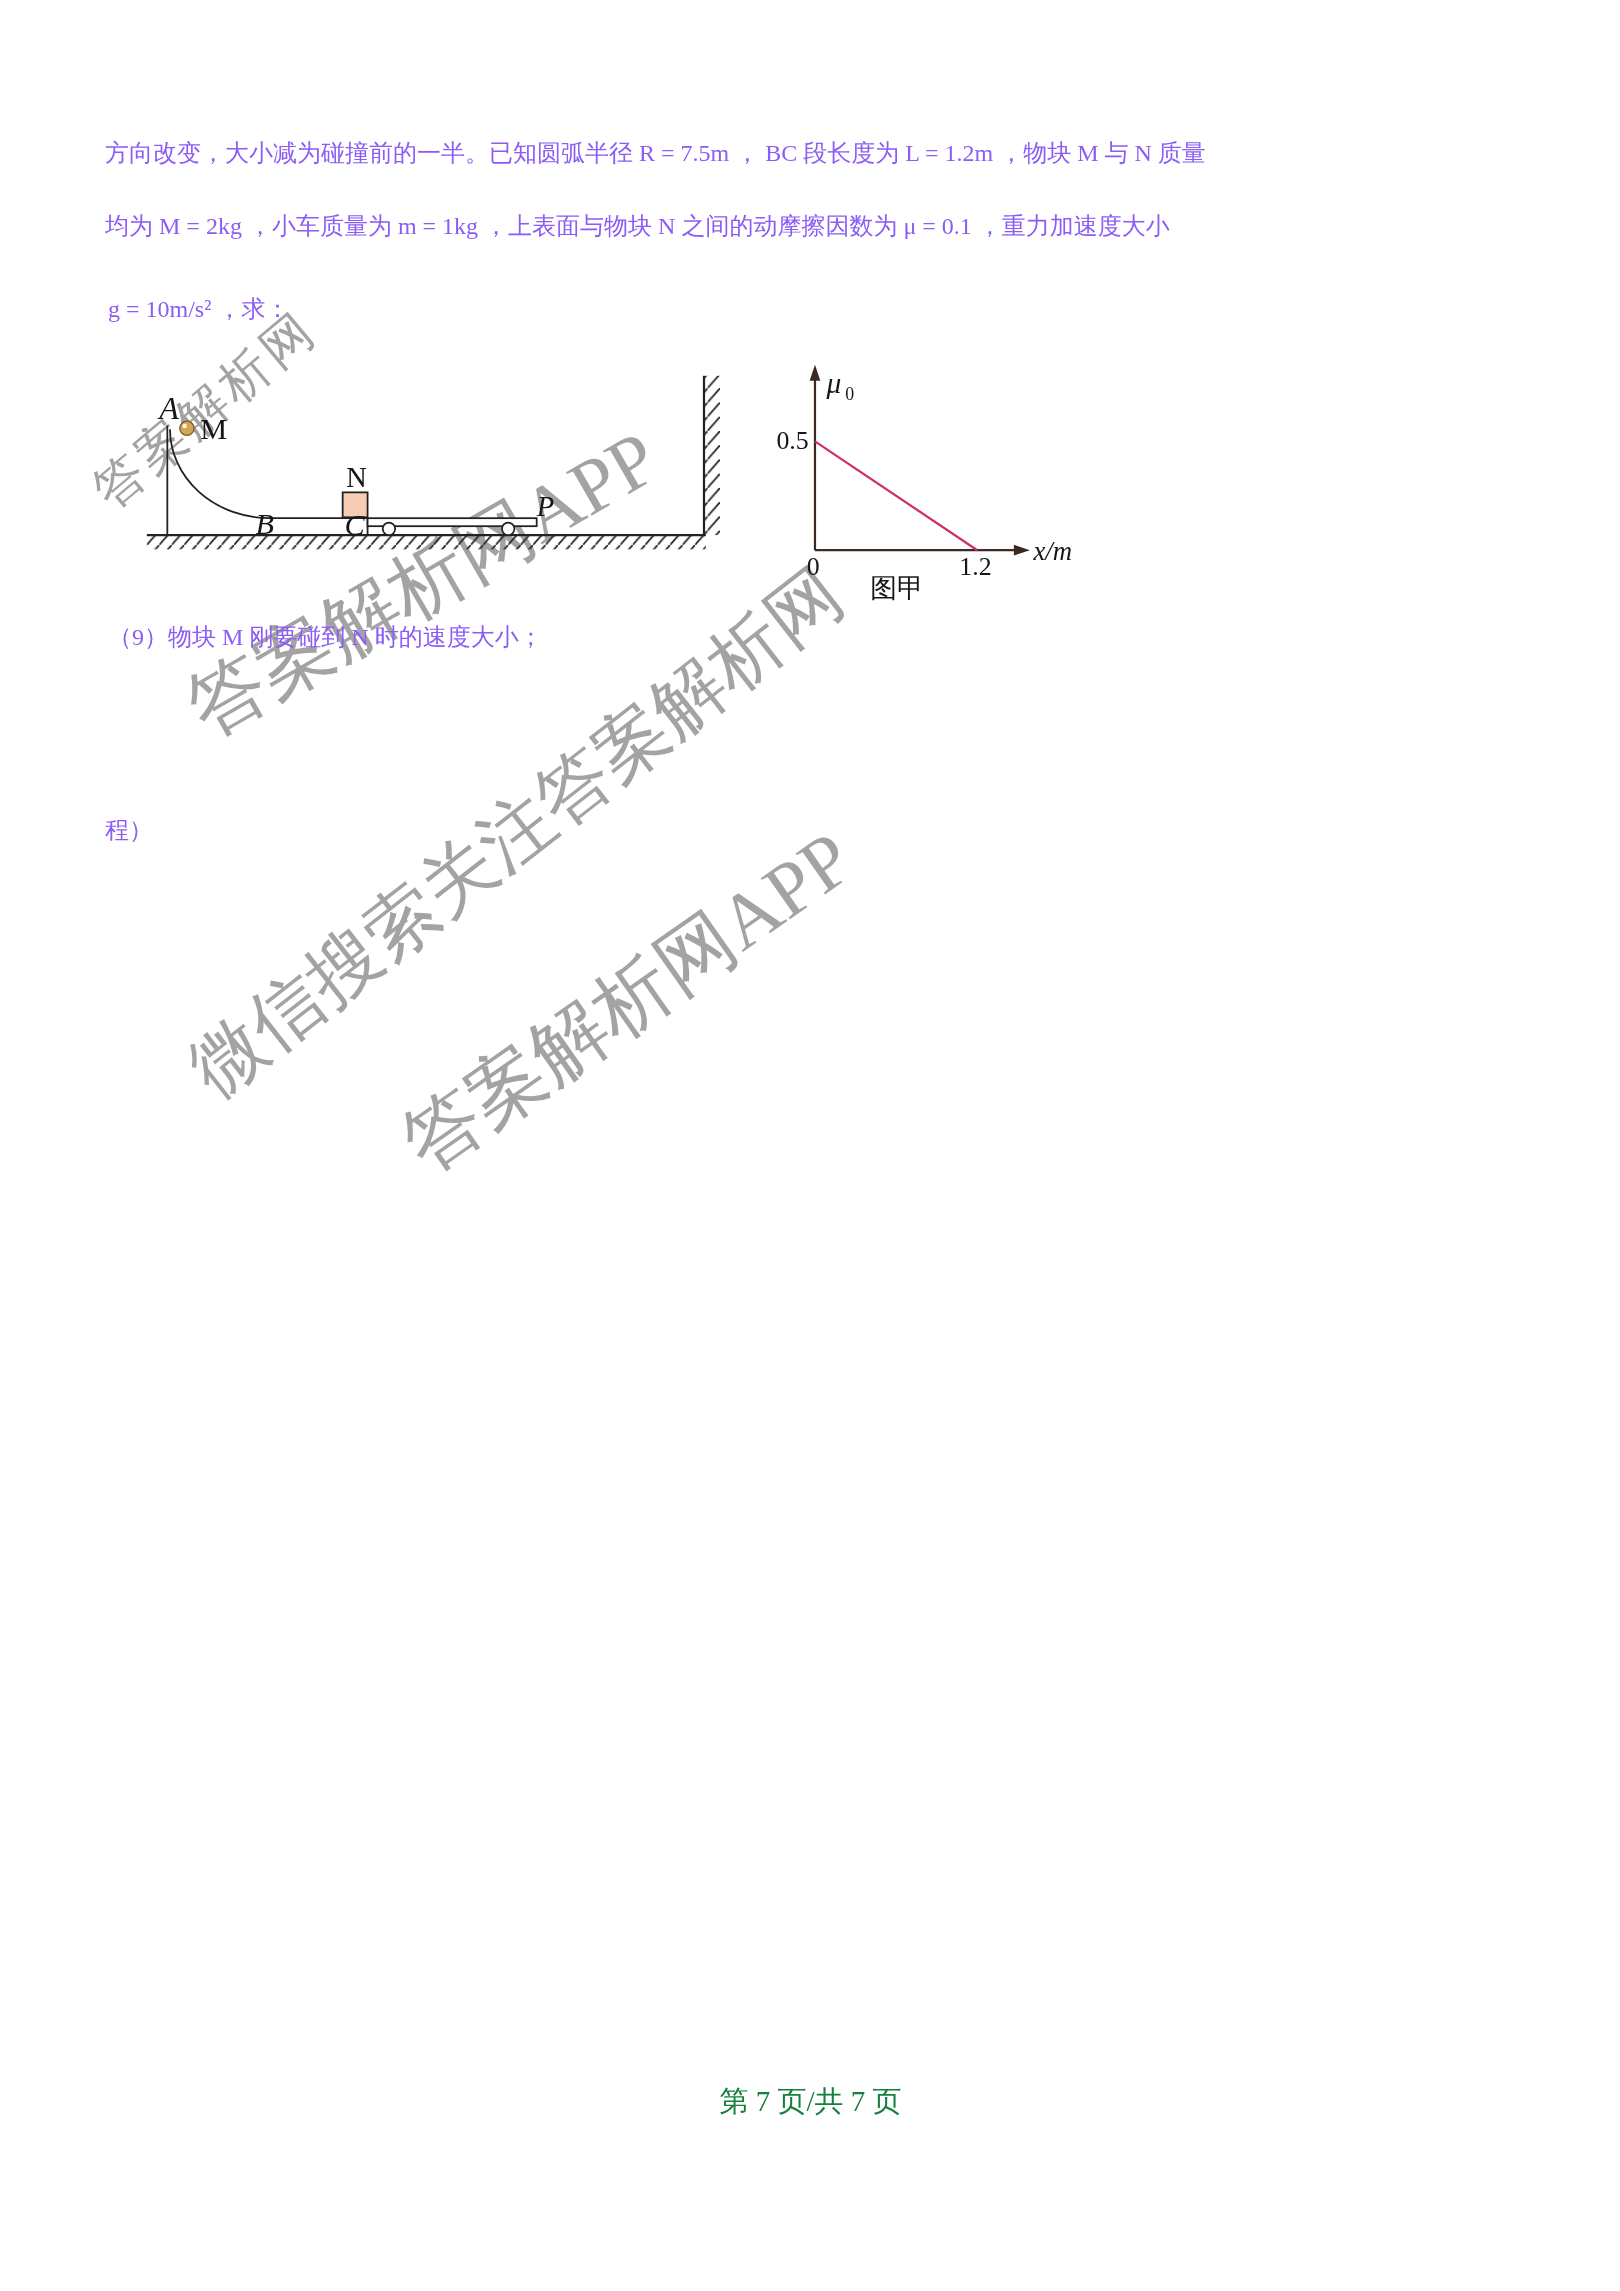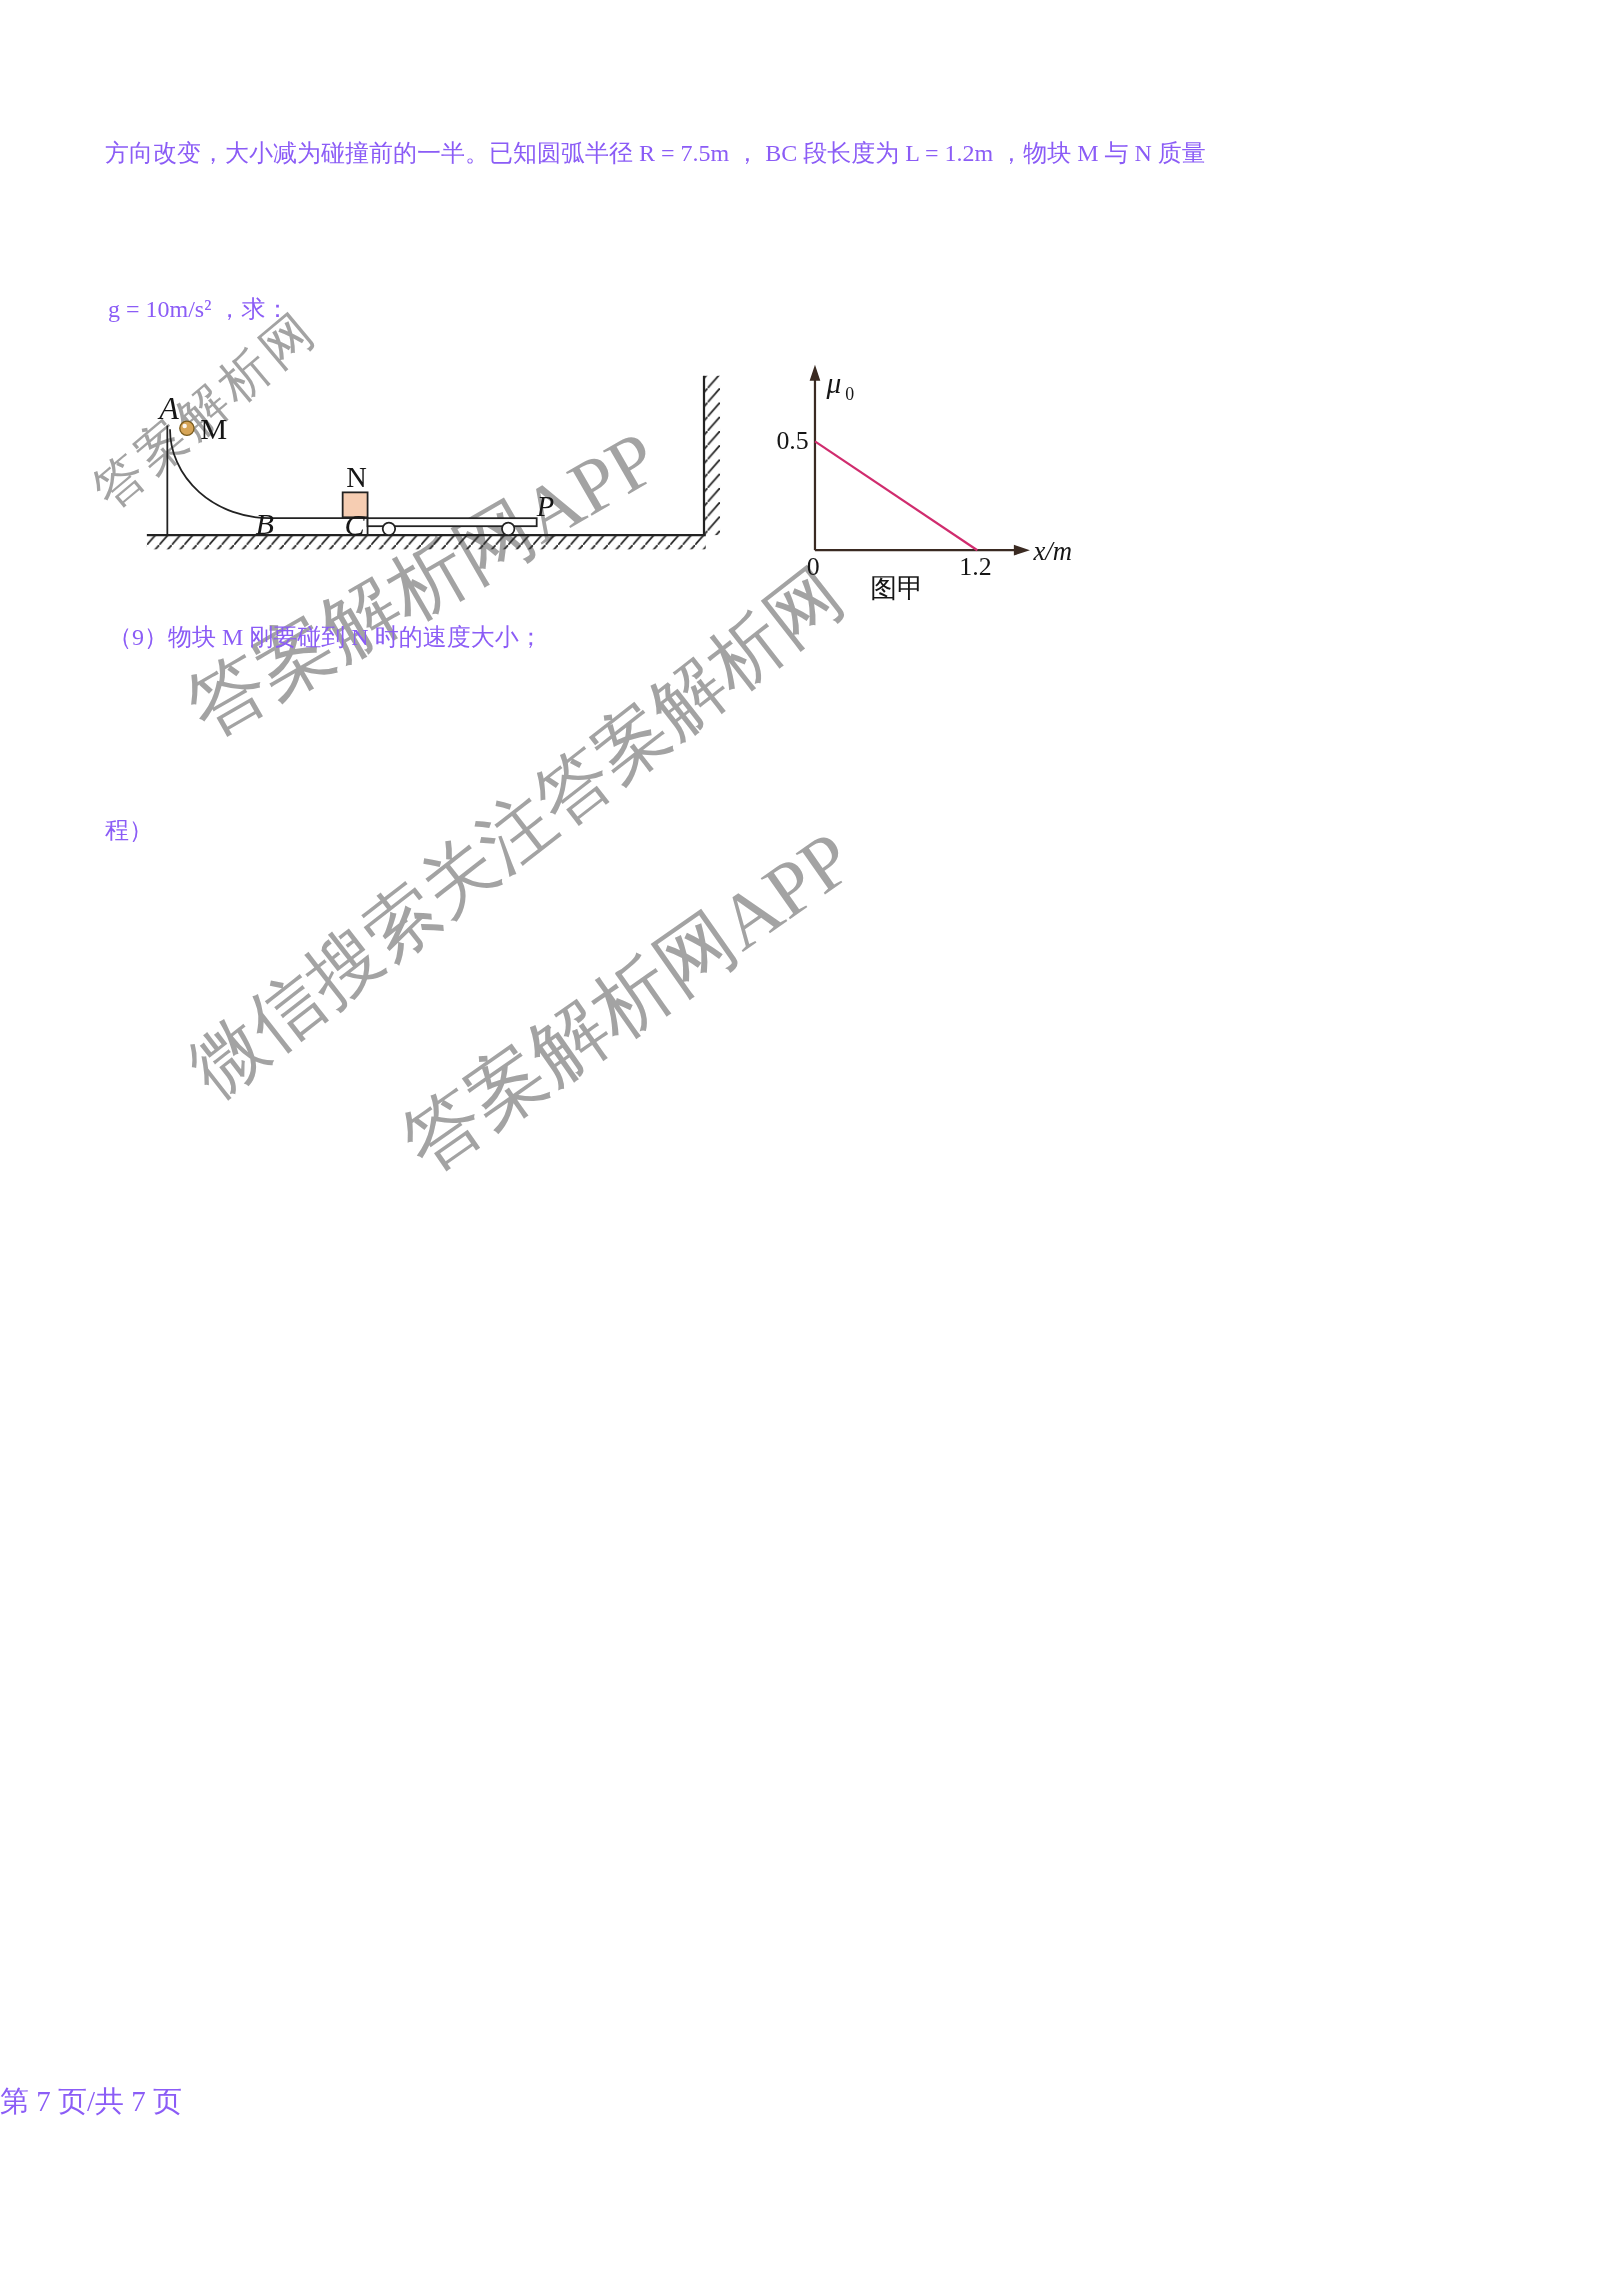--- a/index.html
+++ b/index.html
@@ -8,35 +8,36 @@
     font-family:"Liberation Serif","DejaVu Serif",serif;color:#141414;
     overflow:hidden;
   }
   .content{position:absolute;inset:0;z-index:1;}
   .tline{position:absolute;font-size:24px;line-height:1.3;white-space:nowrap;color:#8b5cf6;margin-left:16px;}
   .watermark{
     position:absolute;z-index:0;color:#949494;opacity:.85;white-space:nowrap;
     font-family:"Liberation Serif","DejaVu Serif",serif;
     transform-origin:center center;pointer-events:none;
   }
-  .footer{position:absolute;left:0;right:0;top:2082px;font-size:29px;color:#8b5cf6;}
+  .footer{position:absolute;left:0;right:0;top:2082px;text-align:center;font-size:29px;color:#15803d;}
   svg text{font-family:"Liberation Serif","DejaVu Serif",serif;fill:#161616;}
   .lbl-it{font-style:italic;}
 </style>
 </head>
 <body>
 
 <div class="watermark" style="left:205px;top:410px;font-size:50px;letter-spacing:4.5px;transform:translate(-50%,-50%) rotate(-40deg);">答案解析网</div>
 <div class="watermark" style="left:423px;top:584px;font-size:77px;transform:translate(-50%,-50%) rotate(-30deg);">答案解析网APP</div>
 <div class="watermark" style="left:517px;top:833px;font-size:73px;transform:translate(-50%,-50%) rotate(-38deg);">微信搜索关注答案解析网</div>
 <div class="watermark" style="left:628px;top:1002px;font-size:77px;transform:translate(-50%,-50%) rotate(-35deg);">答案解析网APP</div>
 
 <div class="content">
 
   <div class="tline" style="left:89px;top:138px;">方向改变，大小减为碰撞前的一半。已知圆弧半径 R = 7.5m ， BC 段长度为 L = 1.2m ，物块 M 与 N 质量</div>
+  <div class="tline" style="left:89px;top:211px;">均为 M = 2kg ，小车质量为 m = 1kg ，上表面与物块 N 之间的动摩擦因数为 μ = 0.1 ，重力加速度大小</div>
   <div class="tline" style="left:92px;top:294px;">g = 10m/s² ，求：</div>
 
   <svg style="position:absolute;left:134px;top:374px;" width="606" height="178" viewBox="0 0 680 200">
     <defs>
       <pattern id="hg" patternUnits="userSpaceOnUse" width="14" height="16">
         <line x1="14" y1="0" x2="0" y2="16" stroke="#2a2a2a" stroke-width="2"></line>
       </pattern>
     </defs>
 
     <rect x="14" y="182" width="628" height="15" fill="url(#hg)"></rect>

